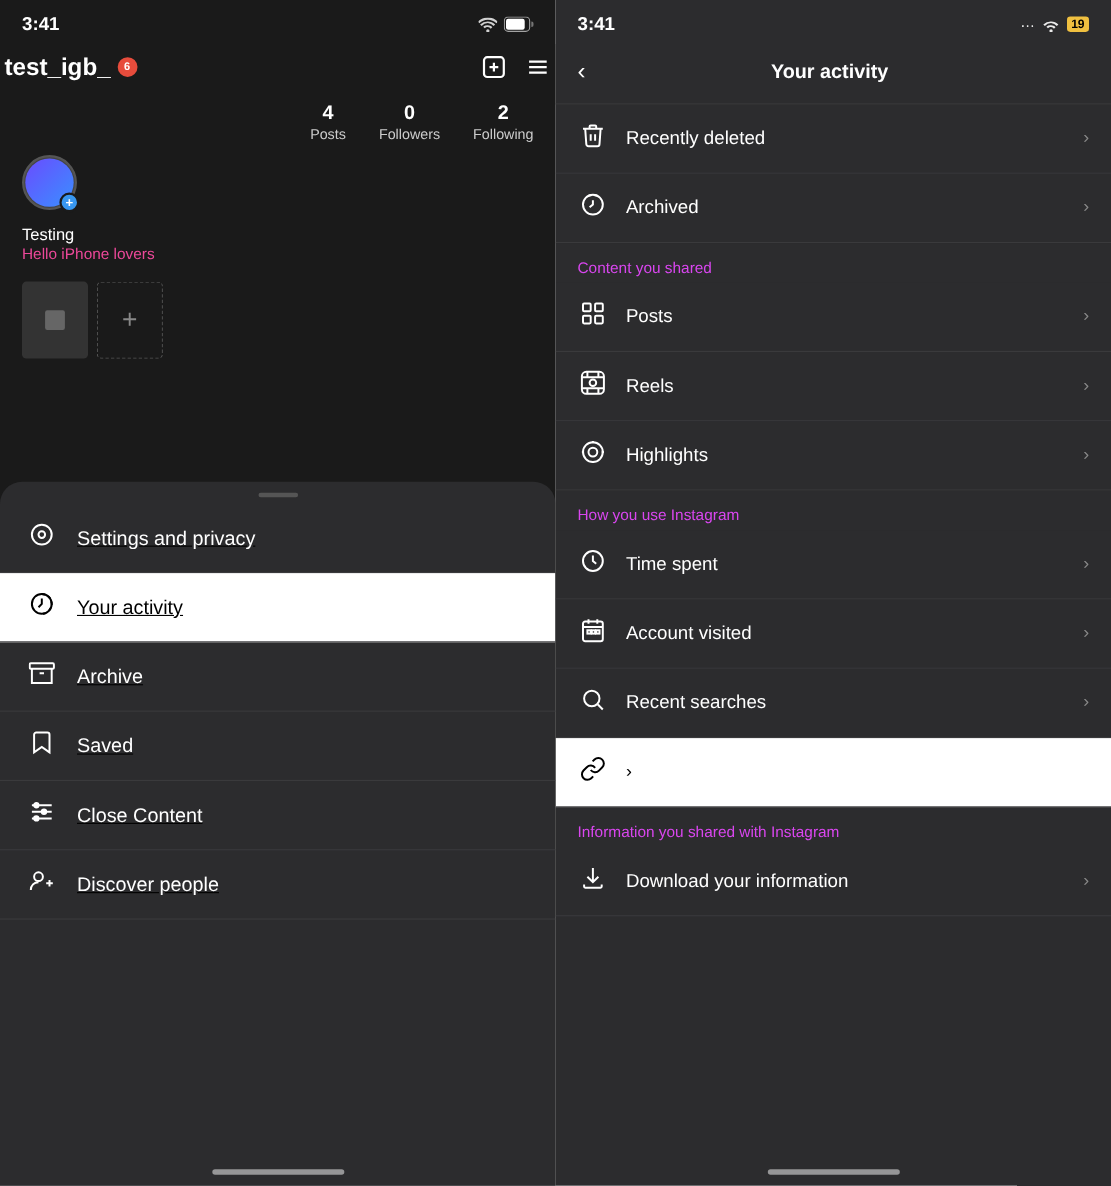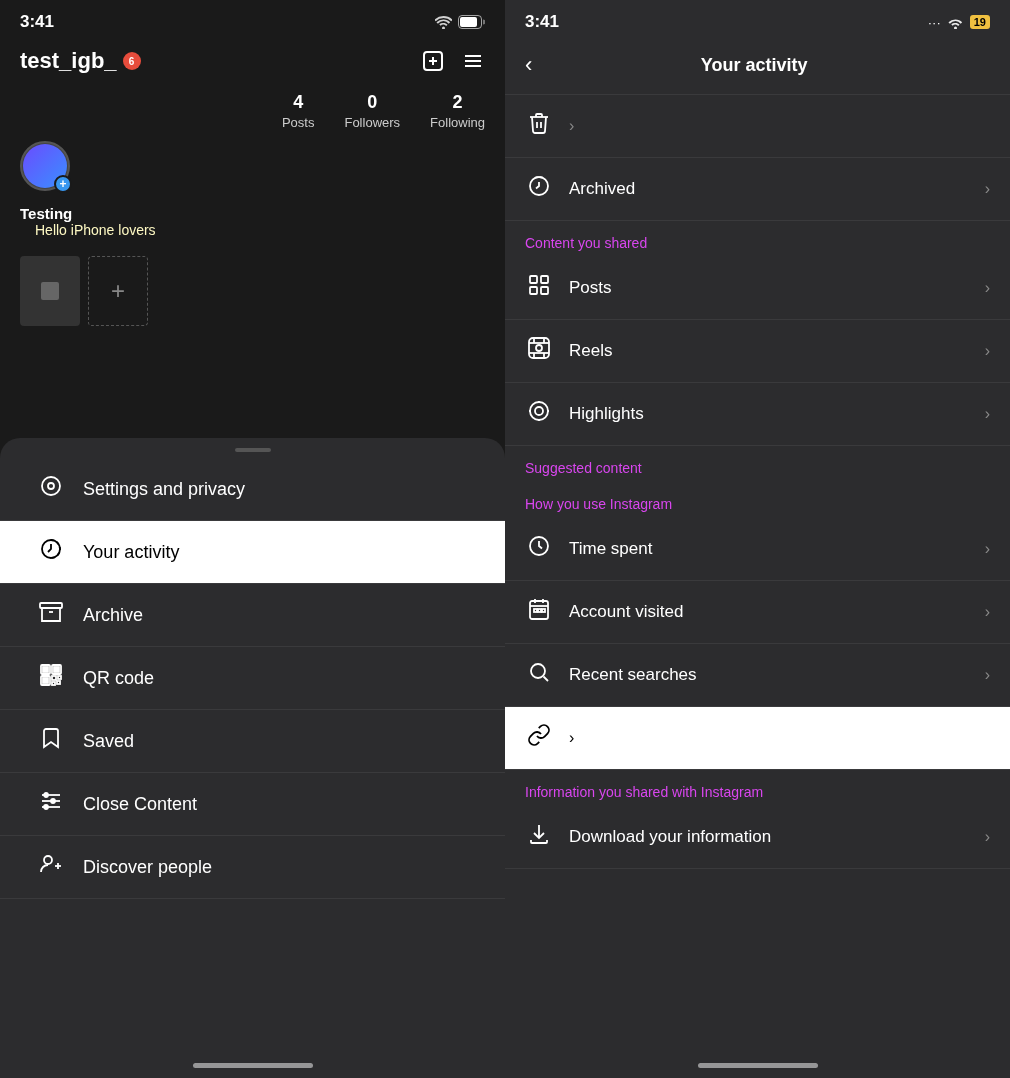--- a/index.html
+++ b/index.html
@@ -38,21 +38,21 @@
       display: flex;
       align-items: center;
       gap: 6px;
     }
 
     
     .ig-header {
       display: flex;
       justify-content: space-between;
       align-items: center;
-      padding: 8px 20px;
+      padding: 8px 4px;
       color: #fff;
     }
     .ig-username {
       font-size: 22px;
       font-weight: 700;
       color: #fff;
       display: flex;
       align-items: center;
       gap: 6px;
     }
@@ -137,22 +137,22 @@
       justify-content: center;
       color: #fff;
       font-size: 12px;
       font-weight: 700;
     }
 
     .profile-bio {
       padding: 4px 20px 10px 20px;
       color: #fff;
     }
-    .profile-name { font-size: 15px; font-weight: 700; }
-    .profile-handle { font-size: 14px; color: #fef9c3; margin-left: 15px; }
+    .profile-name { font-size: 15px; font-weight: 400; }
+    .profile-handle { font-size: 14px; color: #ec4899; }
 
     
     .post-area {
       padding: 8px 20px;
       display: flex;
       gap: 8px;
       align-items: center;
     }
     .post-thumb {
       width: 60px;
@@ -190,24 +190,25 @@
       width: 36px;
       height: 4px;
       background: #555;
       border-radius: 2px;
       margin: 10px auto 6px auto;
     }
 
     .sheet-item {
       display: flex;
       align-items: center;
-      padding: 16px 37px;
+      padding: 16px 24px;
       gap: 18px;
       border-bottom: 0.5px solid #3a3a3c;
       cursor: pointer;
+      text-decoration: underline;
     }
     .sheet-item.active {
       background: #fff;
       border-radius: 0;
     }
     .sheet-item.active .sheet-item-label {
       color: #000;
     }
     .sheet-item.active .sheet-icon {
       color: #000;
@@ -469,37 +470,20 @@
       <span class="sheet-icon">
         <svg width="24" height="24" viewBox="0 0 24 24" fill="none" stroke="currentColor" stroke-width="1.8">
           <path d="M21 8v13H3V8"></path>
           <rect x="1" y="3" width="22" height="5" rx="1"></rect>
           <line x1="10" y1="12" x2="14" y2="12"></line>
         </svg>
       </span>
       <span class="sheet-item-label">Archive</span>
     </div>
 
-    <div class="sheet-item">
-      <span class="sheet-icon">
-        <svg width="24" height="24" viewBox="0 0 24 24" fill="none" stroke="currentColor" stroke-width="1.8">
-          <rect x="2" y="2" width="9" height="9" rx="1"></rect>
-          <rect x="13" y="2" width="9" height="9" rx="1"></rect>
-          <rect x="2" y="13" width="9" height="9" rx="1"></rect>
-          <rect x="13" y="13" width="4" height="4"></rect>
-          <rect x="19" y="13" width="3" height="3"></rect>
-          <rect x="13" y="19" width="3" height="3"></rect>
-          <rect x="18" y="18" width="3" height="3"></rect>
-          <rect x="4" y="4" width="5" height="5" fill="currentColor"></rect>
-          <rect x="15" y="4" width="5" height="5" fill="currentColor"></rect>
-          <rect x="4" y="15" width="5" height="5" fill="currentColor"></rect>
-        </svg>
-      </span>
-      <span class="sheet-item-label">QR code</span>
-    </div>
 
     <div class="sheet-item">
       <span class="sheet-icon">
         <svg width="24" height="24" viewBox="0 0 24 24" fill="none" stroke="currentColor" stroke-width="1.8">
           <path d="M19 21l-7-5-7 5V5a2 2 0 012-2h10a2 2 0 012 2z"></path>
         </svg>
       </span>
       <span class="sheet-item-label">Saved</span>
     </div>
 
@@ -555,20 +539,21 @@
 
     <div class="right-item">
       <span class="right-item-icon">
         <svg width="24" height="24" viewBox="0 0 24 24" fill="none" stroke="currentColor" stroke-width="1.8">
           <polyline points="3,6 5,6 21,6"></polyline>
           <path d="M19 6l-1 14a2 2 0 01-2 2H8a2 2 0 01-2-2L5 6"></path>
           <path d="M10 11v6M14 11v6"></path>
           <path d="M9 6V4a1 1 0 011-1h4a1 1 0 011 1v2"></path>
         </svg>
       </span>
+      <span class="right-item-label">Recently deleted</span>
       <span class="chevron-icon">›</span>
     </div>
 
     <div class="right-item">
       <span class="right-item-icon">
         <svg width="24" height="24" viewBox="0 0 24 24" fill="none" stroke="currentColor" stroke-width="1.8">
           <circle cx="12" cy="12" r="9"></circle>
           <polyline points="12,8 12,12 9,14.5"></polyline>
           <path d="M8 4a10 10 0 018 0" stroke-dasharray="3,2"></path>
         </svg>
@@ -614,21 +599,20 @@
         <svg width="24" height="24" viewBox="0 0 24 24" fill="none" stroke="currentColor" stroke-width="1.8">
           <circle cx="12" cy="12" r="9"></circle>
           <circle cx="12" cy="12" r="4"></circle>
           <path d="M12 2v2M12 20v2M2 12h2M20 12h2"></path>
         </svg>
       </span>
       <span class="right-item-label">Highlights</span>
       <span class="chevron-icon">›</span>
     </div>
 
-    <div class="section-label">Suggested content</div>
 
     <div class="section-label">How you use Instagram</div>
 
     <div class="right-item">
       <span class="right-item-icon">
         <svg width="24" height="24" viewBox="0 0 24 24" fill="none" stroke="currentColor" stroke-width="1.8">
           <circle cx="12" cy="12" r="9"></circle>
           <polyline points="12,7 12,12 15,14.5"></polyline>
         </svg>
       </span>

